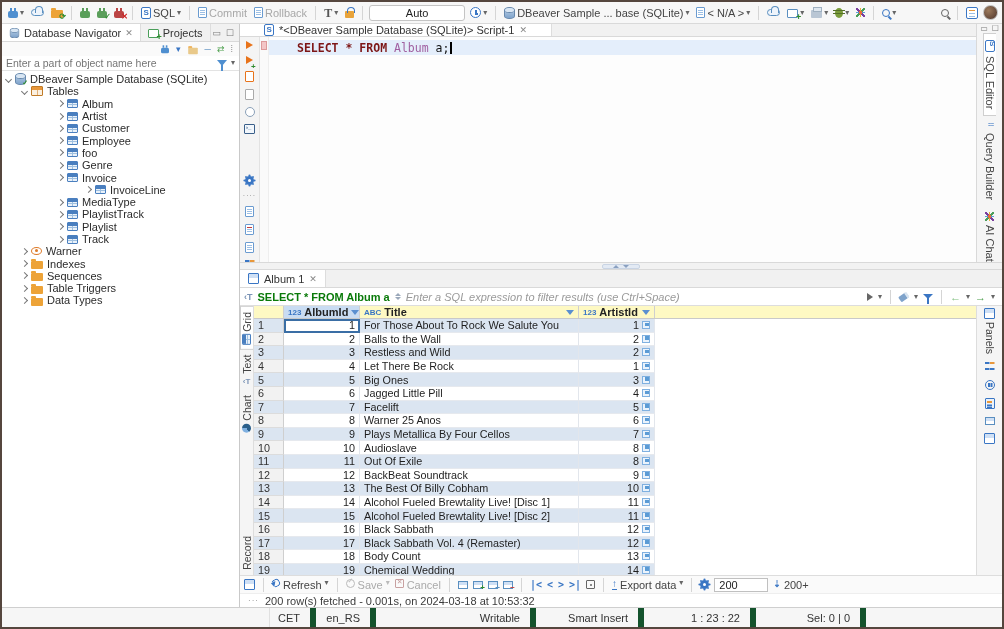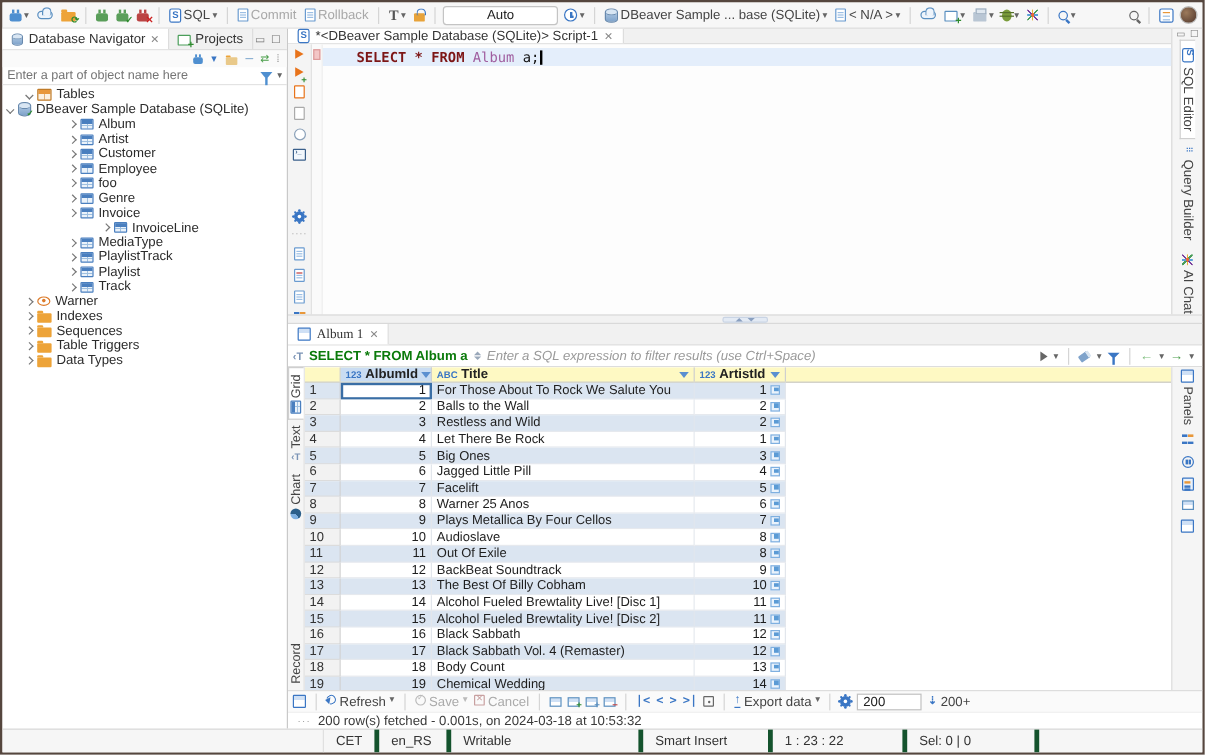--- a/index.html
+++ b/index.html
@@ -91,21 +91,21 @@
   .i-eye { width:11px; height:8px; border:1.6px solid #dd7b2a; border-radius:50%; flex:none; background:#fff; }
   .i-eye::after { content:""; position:absolute; left:2.6px; top:1.2px; width:3px; height:3px; border-radius:50%; background:#dd7b2a; }
   .i-dbcheck::after { content:"✓"; position:absolute; right:-3px; bottom:-3px; font-size:7px; color:#2e8b2e; font-weight:bold; }
   .tlabel { color:#2b2b2b; }
 
   
   .workspace { flex:1; display:flex; flex-direction:column; }
   .editor-block { height:238px; display:flex; }
   .editor-main { flex:1; display:flex; flex-direction:column; min-width:0; }
   .etabs { height:18px; background:#f1f1f1; border-bottom:1px solid #d9d9d9; display:flex; }
-  .etab { display:flex; align-items:center; gap:5px; padding:0 8px; background:#fff; border-right:1px solid #ddd; white-space:nowrap; }
+  .etab { display:flex; align-items:center; gap:5px; padding:0 24px; background:#fff; border-right:1px solid #ddd; white-space:nowrap; }
   .editor-zone { flex:1; display:flex; background:#fdfdfd; }
   .e-toolbar { width:20px; background:#f4f4f4; border-right:1px solid #e2e2e2; display:flex; flex-direction:column; align-items:center; padding-top:4px; gap:7px; }
   .i-play { width:0; height:0; border-top:4.5px solid transparent; border-bottom:4.5px solid transparent; border-left:7px solid #e8731a; }
   .i-play.newtab::after { content:"+"; position:absolute; left:-2px; top:2px; color:#2e8b2e; font-weight:bold; font-size:8px; }
   .i-script { width:9px; height:11px; border:1.4px solid #e8731a; border-radius:1px; background:#fff; }
   .i-script.gray { border-color:#aaa; }
   .i-gearo { width:10px; height:10px; border:1.6px solid #8aa0b8; border-radius:50%; background:#fff; }
   .i-term { width:11px; height:10px; border:1.4px solid #3a5f8a; border-radius:1px; background:#f2f7fc; }
   .i-term::after { content:"›_"; position:absolute; left:1px; top:-1px; font-size:6px; color:#3a5f8a; font-weight:bold; }
   .i-gearblue { width:9px; height:9px; background:#3a76c4; border-radius:50%;
@@ -127,21 +127,21 @@
   .vtab { writing-mode:vertical-rl; display:flex; align-items:center; gap:4px; padding:6px 0; color:#444; white-space:nowrap; }
   .vtab.active { background:#fff; border:1px solid #cfcfcf; border-right:none; font-weight:normal; }
   .vtab .ic { transform:rotate(0deg); }
   .sash { height:8px; background:#f2f2f2; border-top:1px solid #d9d9d9; border-bottom:1px solid #d9d9d9; position:relative; }
   .grip { position:absolute; left:50%; top:1px; transform:translateX(-50%); width:38px; height:5px; background:#e3eaf4; border:1px solid #c9d4e4; border-radius:2px; display:flex; align-items:center; justify-content:center; gap:4px; }
   .grip i { width:0; height:0; border-left:3px solid transparent; border-right:3px solid transparent; }
   .grip .up { border-bottom:3px solid #8aa0c0; } .grip .dn { border-top:3px solid #8aa0c0; }
 
   
   .results { flex:1; display:flex; flex-direction:column; min-height:0; }
-  .rtabs { height:18px; background:#f1f1f1; border-bottom:1px solid #d9d9d9; display:flex;font-family:Liberation Serif, serif; }
+  .rtabs { height:18px; background:#f1f1f1; border-bottom:1px solid #d9d9d9; display:flex; }
   .rtab { display:flex; align-items:center; gap:5px; padding:0 8px; background:#fff; border-right:1px solid #ddd; }
   .filterbar { height:18px; border-bottom:1px solid #ddd; display:flex; align-items:center; padding:0 4px; gap:5px; background:#fff; }
   .ft-ic { color:#7a93b5; font-size:9px; font-weight:bold; white-space:nowrap; }
   .fquery { color:#0a7a0a; font-weight:bold; white-space:nowrap; }
   .fexp { display:flex; flex-direction:column; gap:1px; }
   .fexp i { width:0; height:0; border-left:3px solid transparent; border-right:3px solid transparent; }
   .fexp .up { border-bottom:3.5px solid #9aa8ba; } .fexp .dn { border-top:3.5px solid #9aa8ba; }
   .fph { flex:1; color:#9a9a9a; font-style:italic; white-space:nowrap; overflow:hidden; }
   .fctrl { display:flex; align-items:center; gap:5px; padding-right:3px; }
   .i-tri-r { width:0; height:0; border-top:4px solid transparent; border-bottom:4px solid transparent; border-left:6px solid #666; }
@@ -206,21 +206,21 @@
   .i-focus::after { content:""; position:absolute; left:2.5px; top:2.5px; width:2px; height:2px; background:#666; border-radius:50%; }
   .i-export { color:#3a76c4; font-weight:bold; font-size:10px; border-bottom:1.5px solid #3a76c4; line-height:1; }
   .fetchbox { width:54px; height:14px; border:1px solid #c0c0c0; background:#fff; display:flex; align-items:center; padding-left:4px; color:#222; }
   .i-fetch { color:#3a76c4; font-weight:bold; font-size:9px; }
   .rstatus { height:14px; display:flex; align-items:center; gap:6px; padding-left:8px; color:#3b3b3b; border-top:1px solid #eee; background:#fff; }
   .rstatus .dots { color:#999; font-size:8px; letter-spacing:1px; }
 
   
   .statusbar { height:20px; border-top:1px solid #cfcfcf; background:#f6f6f6; display:flex; align-items:center; font-size:11px; color:#333; }
   .sb-left { width:268px; border-right:1px solid #e0e0e0; height:100%; }
-  .sbcell { height:100%; display:flex; align-items:center; padding:0 10px; border-right:4px solid #14532d; white-space:nowrap; }
+  .sbcell { height:100%; display:flex; align-items:center; padding:0 10px; border-right:6px solid #14532d; white-space:nowrap;justify-content:flex-end; }
   .sbcell.w1{width:46px;} .sbcell.w2{width:60px;} .sbcell.w3{width:160px;} .sbcell.w4{width:108px;} .sbcell.w5{width:112px;} .sbcell.w6{width:110px;}
 </style>
 </head>
 <body>
 
 <div id="window">
 
   <div class="topbar">
     <span class="tbtn">
         <span class="ic i-plug new"></span>
@@ -344,29 +344,29 @@
         <span class="mini" style="color:#5a8fc0">─</span>
         <span class="mini" style="color:#4a9e4a">⇄</span>
         <span class="mini" style="color:#888">⁞</span>
       </div>
       <div class="nav-filter">
         <input placeholder="Enter a part of object name here" style="">
         <span class="ic i-funnel"></span>
         <span class="darr">▾</span>
       </div>
       <div class="tree" id="navTree">
+          <div class="tree-row" style="padding-left: 4px;">
+            <span class="chev expanded"></span>
+            <span class="ic i-db i-dbcheck"></span>
+            <span class="tlabel">DBeaver Sample Database (SQLite)</span>
+          </div>
           <div class="tree-row" style="padding-left: 20px;">
             <span class="chev expanded"></span>
             <span class="ic i-tables"></span>
             <span class="tlabel">Tables</span>
-          </div>
-          <div class="tree-row" style="padding-left: 4px;">
-            <span class="chev expanded"></span>
-            <span class="ic i-db i-dbcheck"></span>
-            <span class="tlabel">DBeaver Sample Database (SQLite)</span>
           </div>
           <div class="tree-row" style="padding-left: 56px;">
             <span class="chev collapsed"></span>
             <span class="ic i-table"></span>
             <span class="tlabel">Album</span>
           </div>
           <div class="tree-row" style="padding-left: 56px;">
             <span class="chev collapsed"></span>
             <span class="ic i-table"></span>
             <span class="tlabel">Artist</span>

